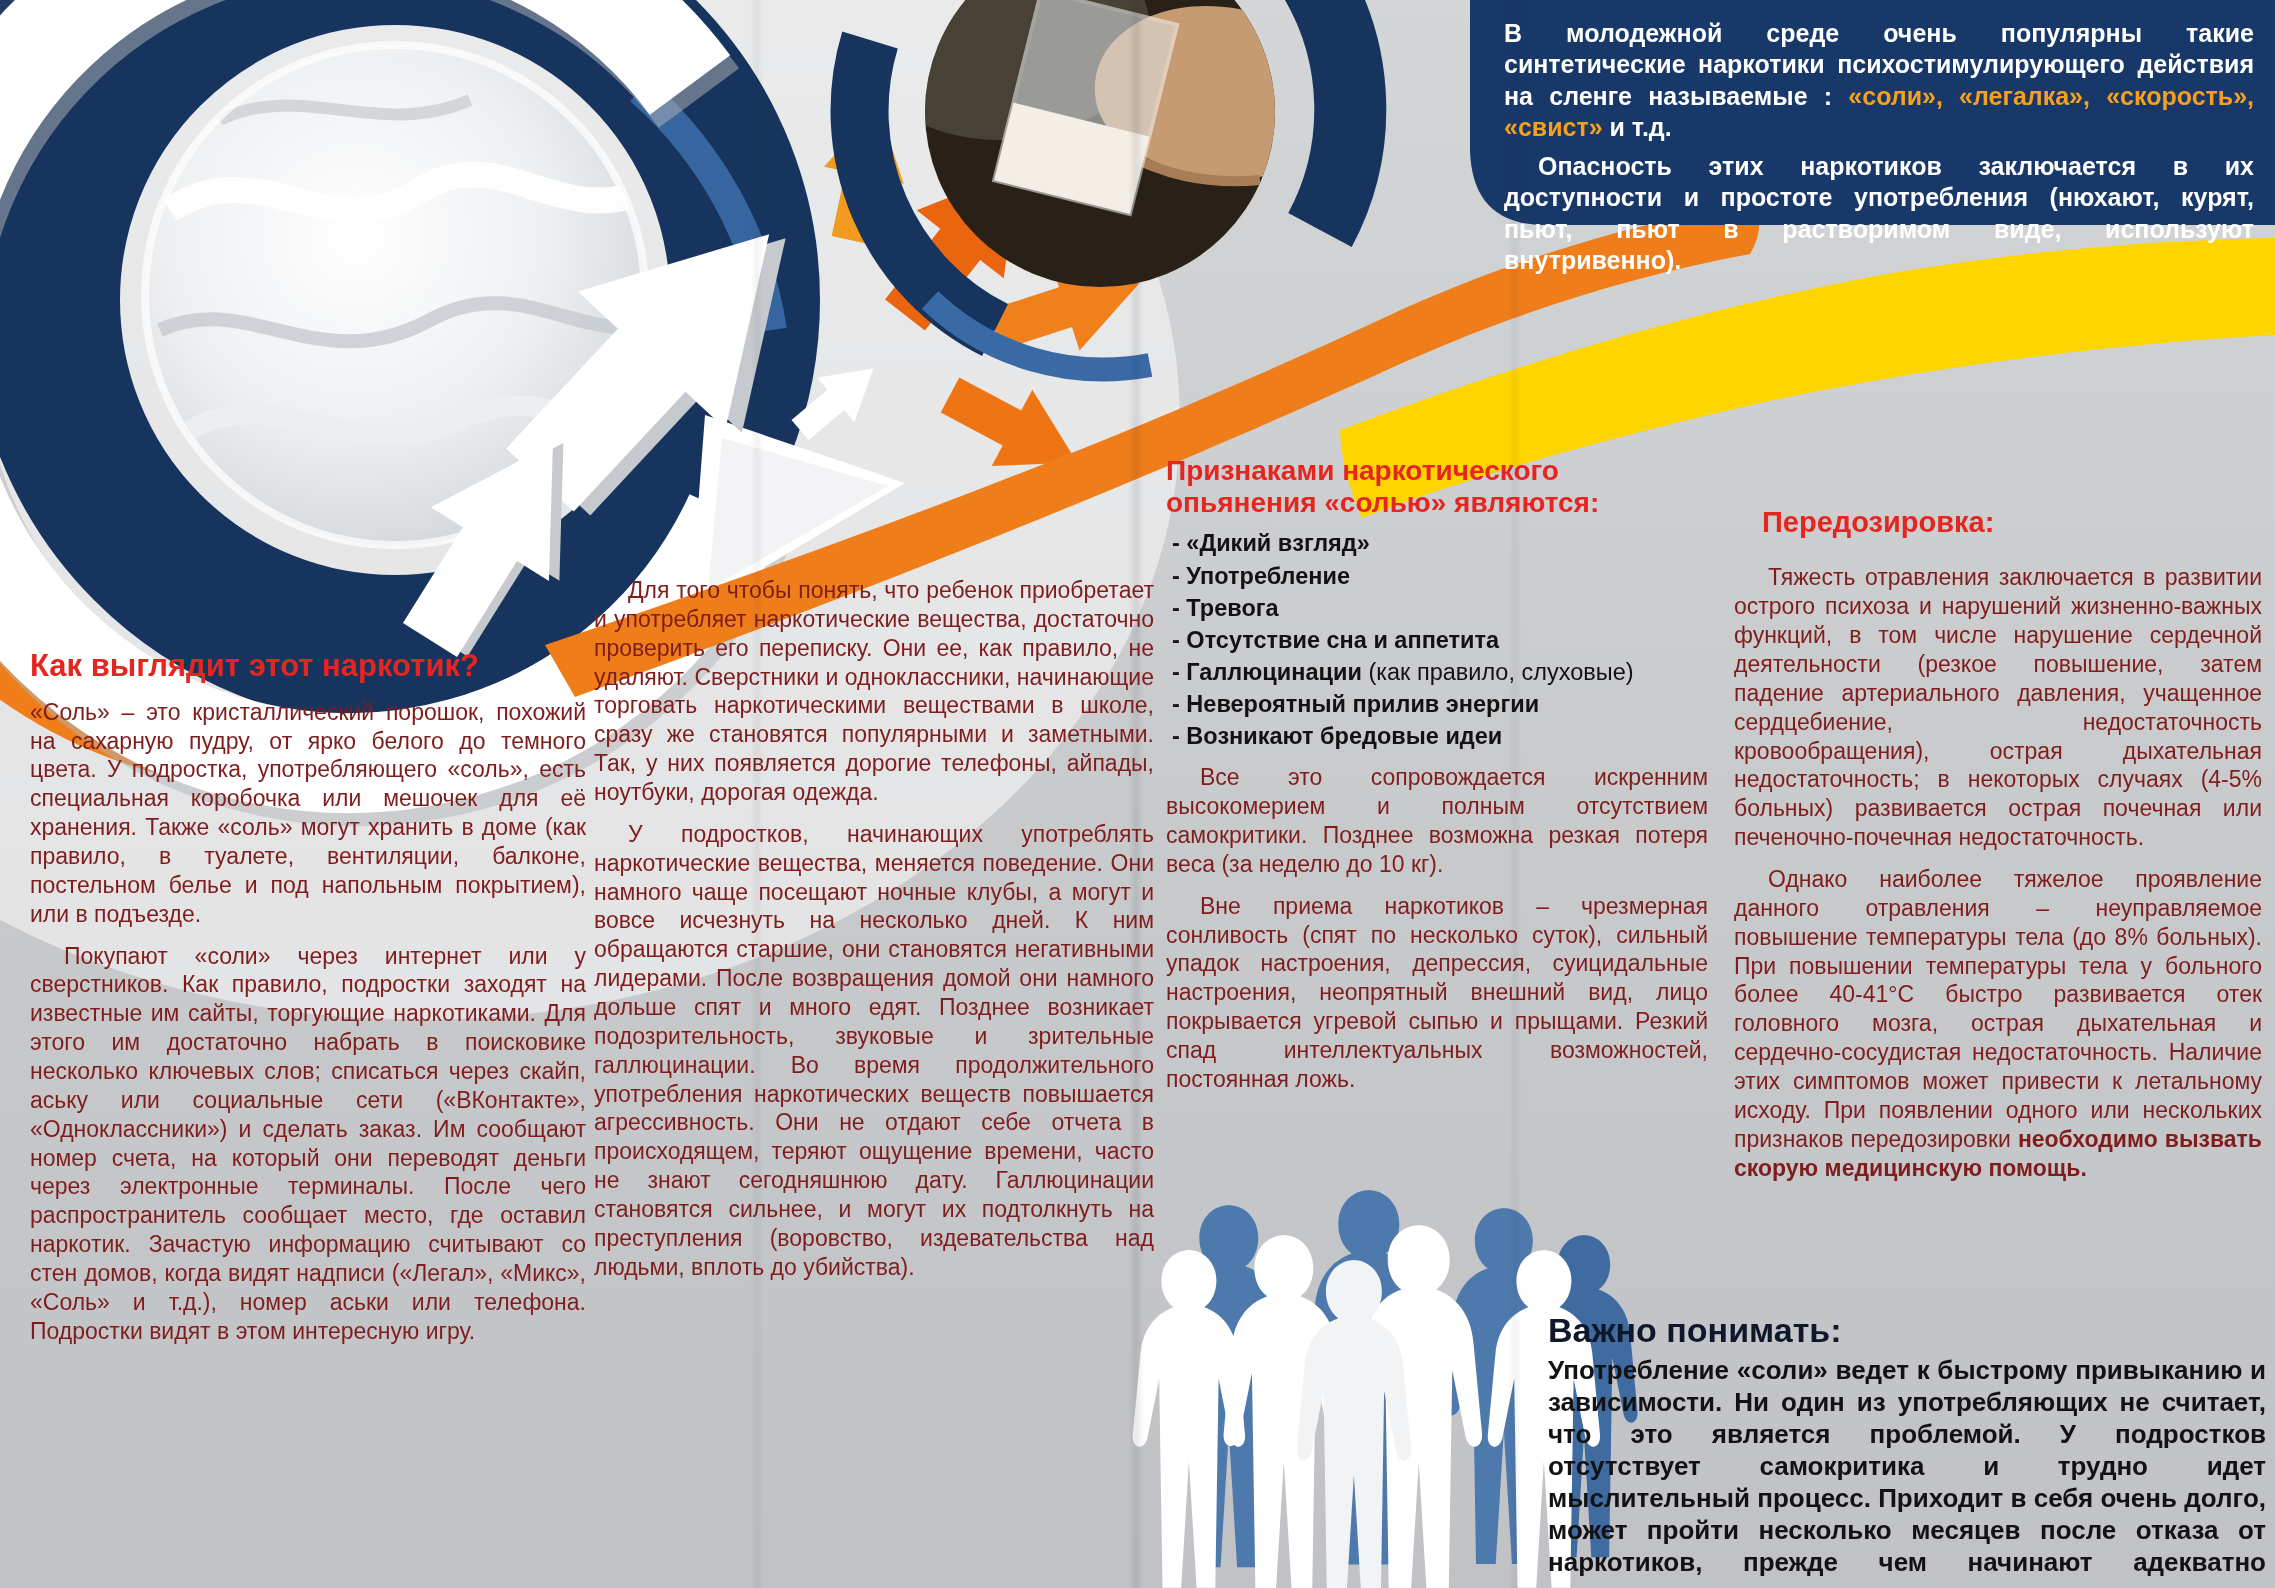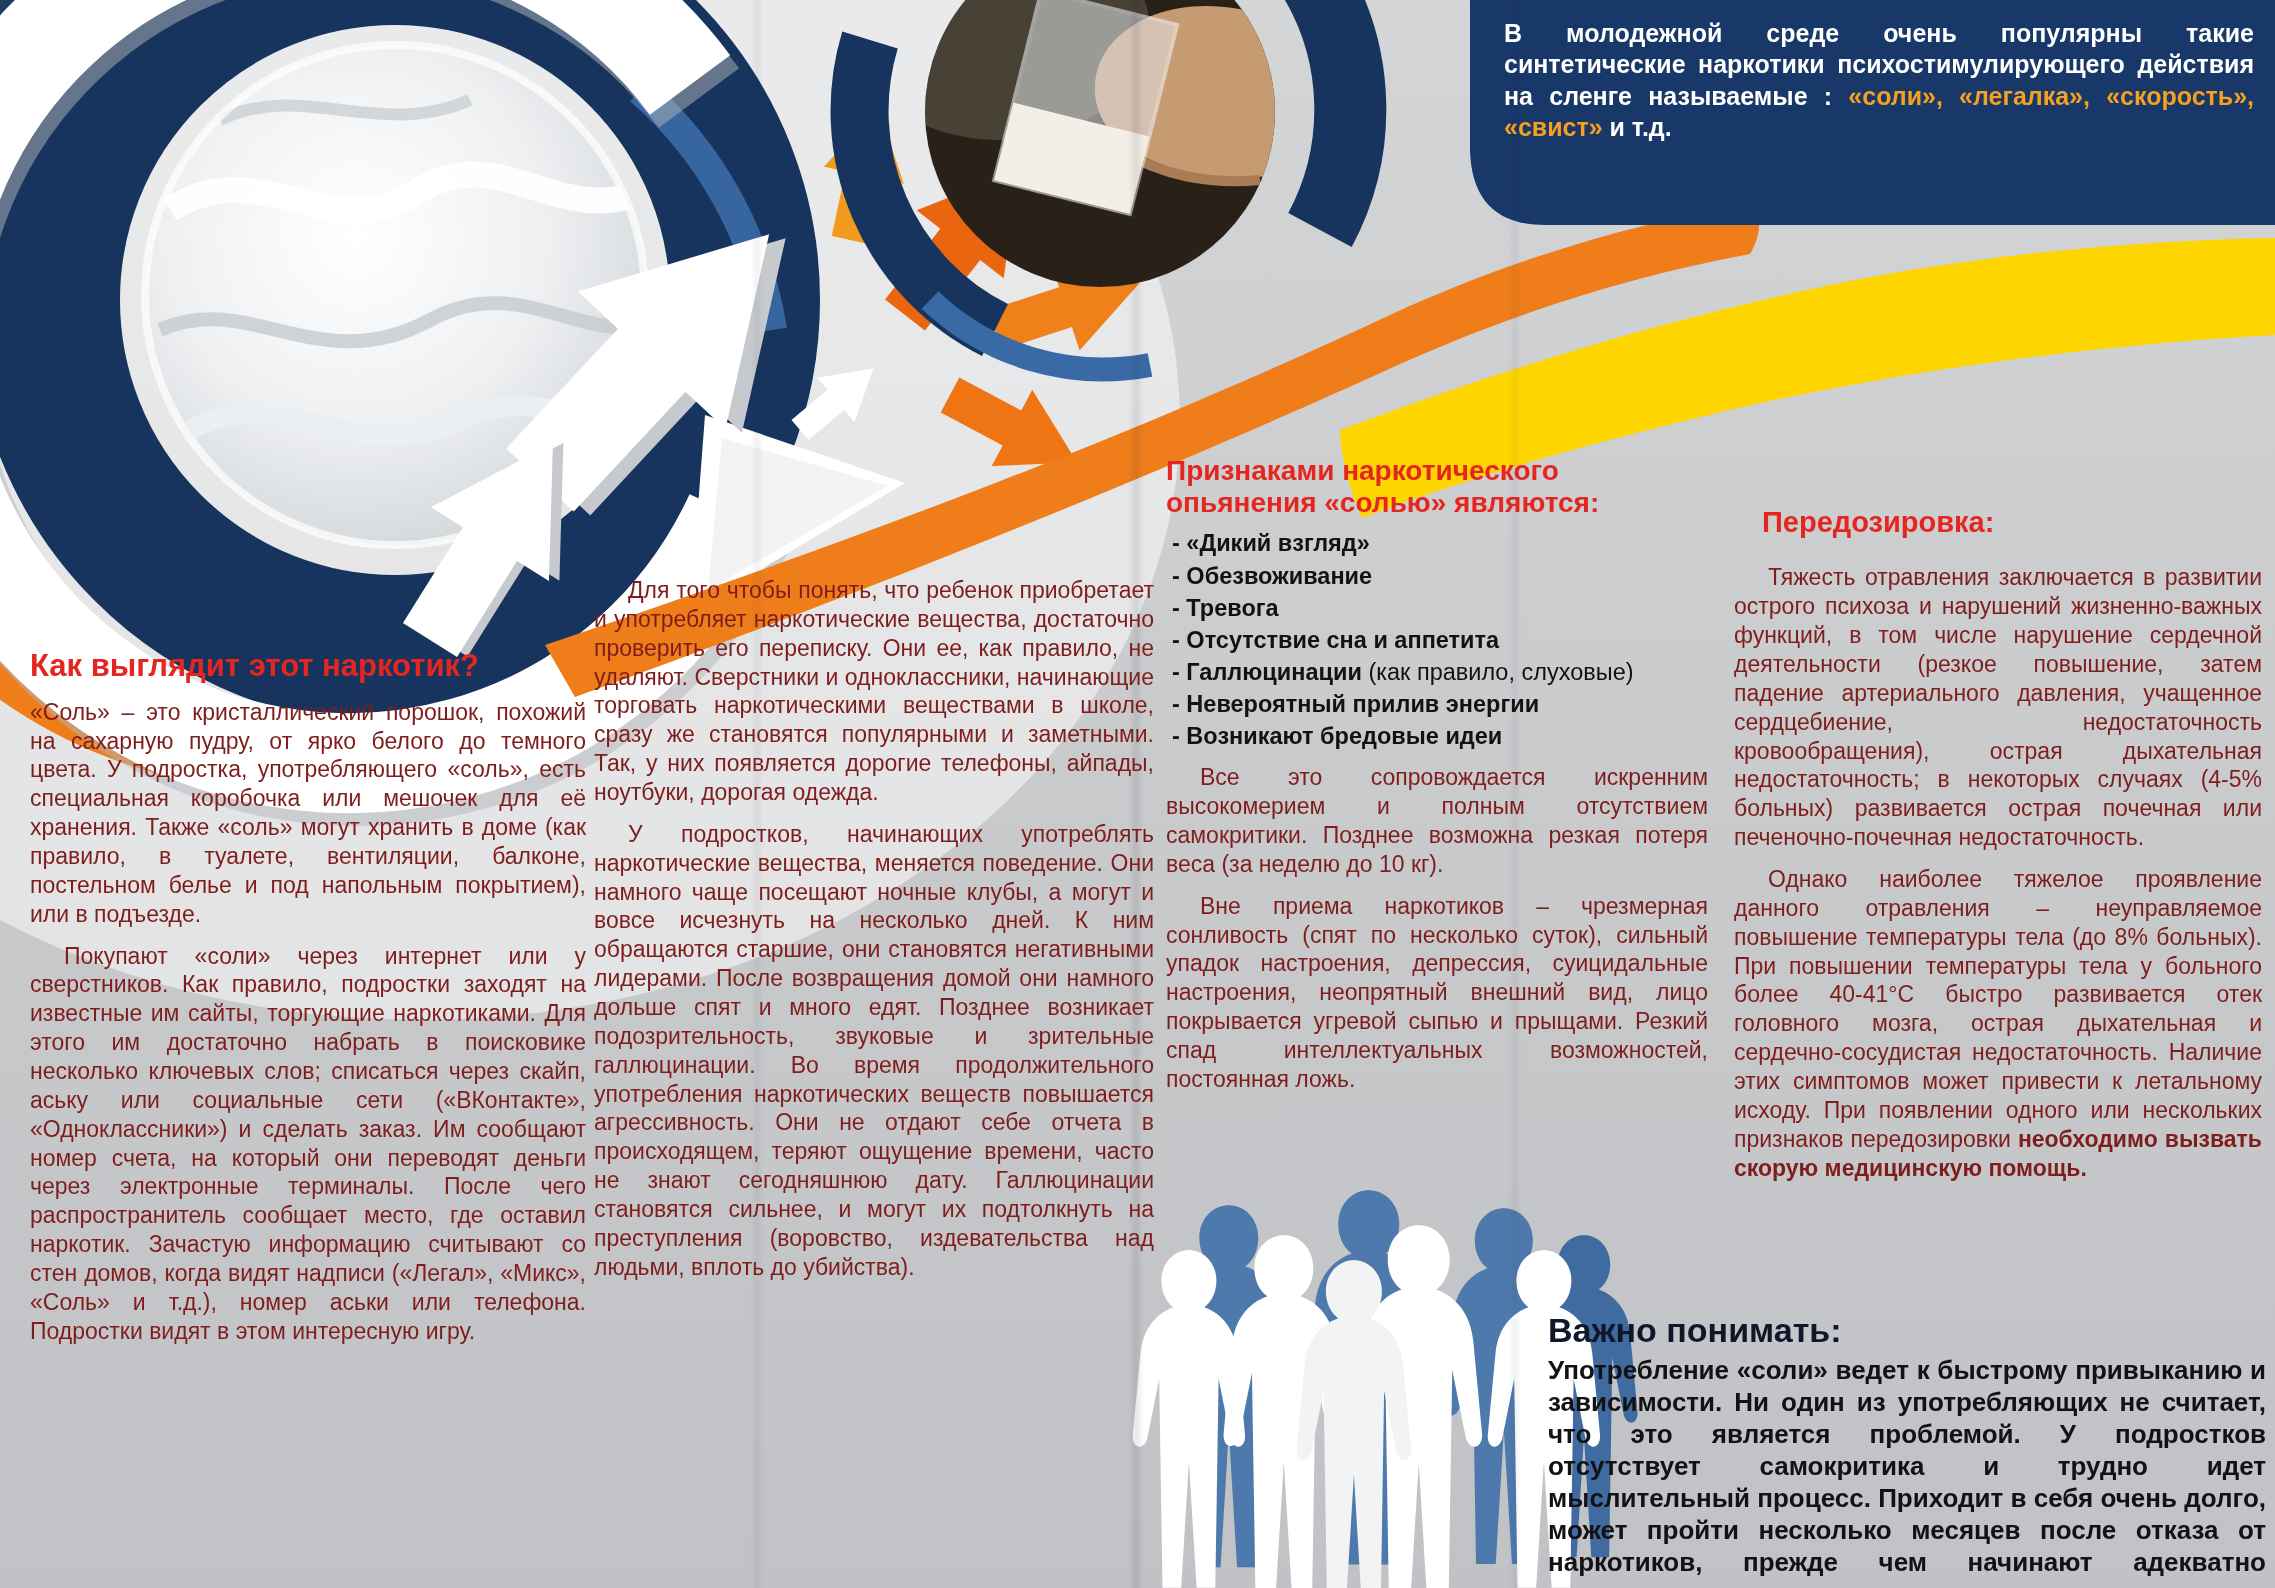--- a/index.html
+++ b/index.html
@@ -142,38 +142,39 @@
       <use href="#person" fill="#ffffff" transform="translate(1545,1250) scale(1.10)"></use>
     </g>
 
     <rect x="750" y="0" width="14" height="1588" fill="url(#gFold)" opacity="0.45"></rect>
     <rect x="1128" y="0" width="16" height="1588" fill="url(#gFold)" opacity="0.8"></rect>
     <rect x="1508" y="0" width="14" height="1588" fill="url(#gFold)" opacity="0.45"></rect>
   </svg>
 
   <section class="intro-box">
     <p><span>В молодежной среде очень популярны такие синтетические наркотики психостимулирующего действия на сленге называемые : </span><span class="slang">«соли», «легалка», «скорость», «свист»</span><span> и т.д.</span></p>
+    <p class="indent">Опасность этих наркотиков заключается в их доступности и простоте употребления (нюхают, курят, пьют, пьют в растворимом виде, используют внутривенно).</p>
   </section>
 
   <section class="col col1">
     <h2 class="red-h">Как выглядит этот наркотик?</h2>
     <p>«Соль» – это кристаллический порошок, похожий на сахарную пудру, от ярко белого до темного цвета. У подростка, употребляющего «соль», есть специальная коробочка или мешочек для её хранения. Также «соль» могут хранить в доме (как правило, в туалете, вентиляции, балконе, постельном белье и под напольным покрытием), или в подъезде.</p>
     <p class="indent">Покупают «соли» через интернет или у сверстников. Как правило, подростки заходят на известные им сайты, торгующие наркотиками. Для этого им достаточно набрать в поисковике несколько ключевых слов; списаться через скайп, аську или социальные сети («ВКонтакте», «Одноклассники») и сделать заказ. Им сообщают номер счета, на который они переводят деньги через электронные терминалы. После чего распространитель сообщает место, где оставил наркотик. Зачастую информацию считывают со стен домов, когда видят надписи («Легал», «Микс», «Соль» и т.д.), номер аськи или телефона. Подростки видят в этом интересную игру.</p>
   </section>
 
   <section class="col col2">
     <p class="indent">Для того чтобы понять, что ребенок приобретает и употребляет наркотические вещества, достаточно проверить его переписку. Они ее, как правило, не удаляют. Сверстники и одноклассники, начинающие торговать наркотическими веществами в школе, сразу же становятся популярными и заметными. Так, у них появляется дорогие телефоны, айпады, ноутбуки, дорогая одежда.</p>
     <p class="indent">У подростков, начинающих употреблять наркотические вещества, меняется поведение. Они намного чаще посещают ночные клубы, а могут и вовсе исчезнуть на несколько дней. К ним обращаются старшие, они становятся негативными лидерами. После возвращения домой они намного дольше спят и много едят. Позднее возникает подозрительность, звуковые и зрительные галлюцинации. Во время продолжительного употребления наркотических веществ повышается агрессивность. Они не отдают себе отчета в происходящем, теряют ощущение времени, часто не знают сегодняшнюю дату. Галлюцинации становятся сильнее, и могут их подтолкнуть на преступления (воровство, издевательства над людьми, вплоть до убийства).</p>
   </section>
 
   <section class="col col3">
     <h2 class="red-h">Признаками наркотического опьянения «солью» являются:</h2>
     <ul class="symptoms">
       <li><b>«Дикий взгляд»</b><span></span></li>
-      <li><b>Обезвоживание</b><span></span></li>
+      <li><b>Употребление</b><span></span></li>
       <li><b>Тревога</b><span></span></li>
       <li><b>Отсутствие сна и аппетита</b><span></span></li>
       <li><b>Галлюцинации</b><span> (как правило, слуховые)</span></li>
       <li><b>Невероятный прилив энергии</b><span></span></li>
       <li><b>Возникают бредовые идеи</b><span></span></li>
     </ul>
     <p class="indent">Все это сопровождается искренним высокомерием и полным отсутствием самокритики. Позднее возможна резкая потеря веса (за неделю до 10 кг).</p>
     <p class="indent">Вне приема наркотиков – чрезмерная сонливость (спят по несколько суток), сильный упадок настроения, депрессия, суицидальные настроения, неопрятный внешний вид, лицо покрывается угревой сыпью и прыщами. Резкий спад интеллектуальных возможностей, постоянная ложь.</p>
   </section>
 

